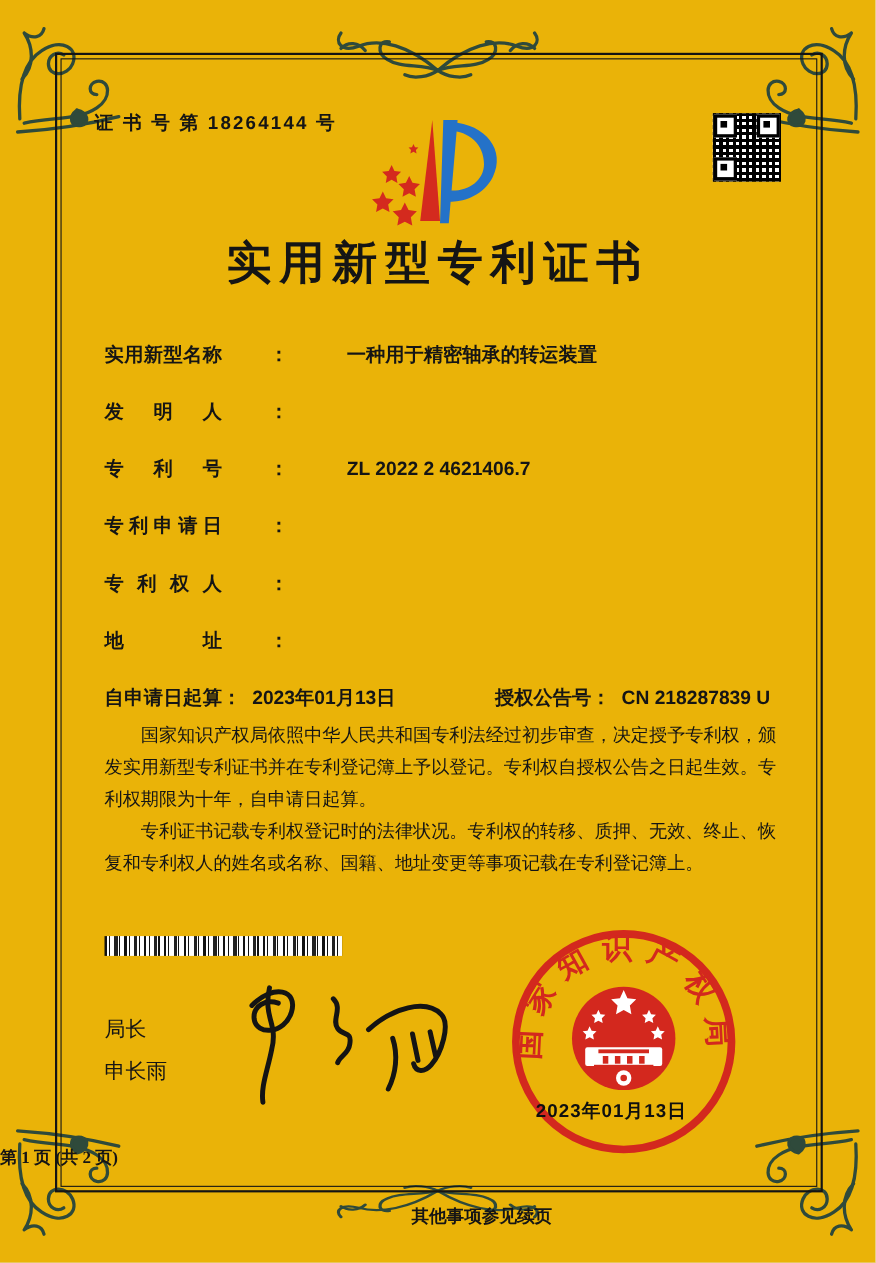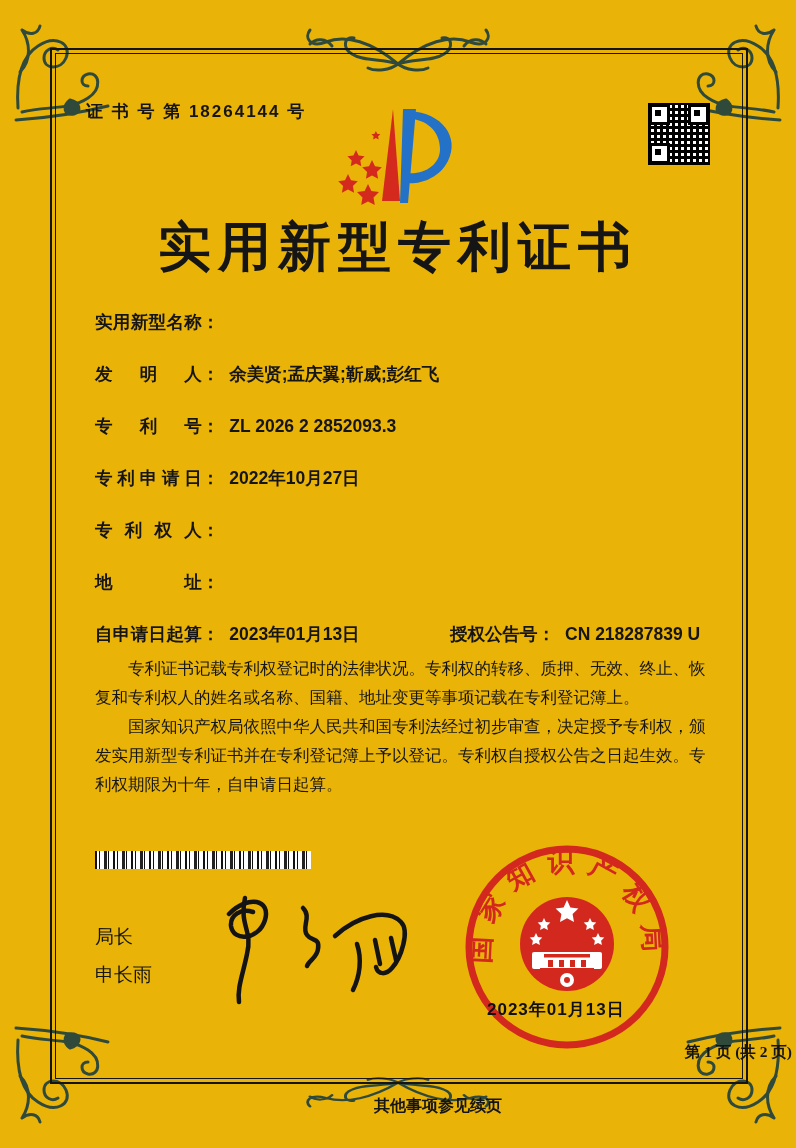--- a/index.html
+++ b/index.html
@@ -10,41 +10,41 @@
   .frame-inner{position:absolute;left:3px;top:3px;right:3px;bottom:3px;border:1px solid #141414;}
   .cert-no{position:absolute;left:86px;top:100px;font-size:17px;font-weight:600;letter-spacing:2px;}
   .qr{position:absolute;left:648px;top:103px;width:62px;height:62px;background:
       repeating-linear-gradient(0deg,#000 0 3px,rgba(255,255,255,0) 3px 6px),
       repeating-linear-gradient(90deg,#000 0 3px,#fff 3px 6px);}
   .fp{position:absolute;width:15px;height:15px;background:#fff;border:3px solid #000;}
   .fp::after{content:"";position:absolute;left:3px;top:3px;width:6px;height:6px;background:#000;}
   .fp.tl{left:1px;top:1px}.fp.tr{right:1px;top:1px}.fp.bl{left:1px;bottom:1px}
   .logo{position:absolute;left:330px;top:103px;}
   .title{position:absolute;left:0;top:212px;width:796px;text-align:center;
-         font-family:"Liberation Serif","DejaVu Serif",serif;font-size:53px;font-weight:700;letter-spacing:7px;}
+         font-family:"Liberation Serif","DejaVu Serif",serif;font-size:41px;font-weight:700;letter-spacing:7px;}
   .fields{position:absolute;left:95px;top:310px;width:620px;font-size:17.5px;font-weight:700;}
-  .frow{display:flex;margin-bottom:27px;line-height:25px;}
+  .frow{display:flex;margin-bottom:27px;line-height:25px;gap:43px;}
   .flabel{display:inline-block;width:6.1em;text-align:justify;text-align-last:justify;flex:0 0 auto;}
   .fcolon{flex:0 0 auto;margin-right:10px;}
   .fvalue{flex:1 1 auto;}
   .grant-row{display:flex;margin-top:1px;line-height:25px;}
   .grant-left{display:flex;width:355px;}
   .grant-right{display:flex;justify-content:center;}
   .paras{position:absolute;left:95px;top:655px;width:620px;
          font-family:"Liberation Serif","DejaVu Serif",serif;font-size:16.5px;line-height:1.75;font-weight:500;}
   .para{text-indent:2em;margin:0;}
   .barcode{position:absolute;left:95px;top:851px;width:216px;height:18px;background:
      repeating-linear-gradient(90deg,#111 0 2px,#fff 2px 4px,#111 4px 5px,#fff 5px 9px,
      #222 9px 12px,#fff 12px 13px,#111 13px 14px,#fff 14px 18px);}
   .sig-block{position:absolute;left:95px;top:918px;font-size:19px;font-weight:400;line-height:38px;}
   .sig-script{position:absolute;left:205px;top:882px;}
   .seal{position:absolute;left:460px;top:840px;width:214px;height:214px;}
   .seal-date{position:absolute;left:487px;top:998px;width:180px;font-size:17px;font-weight:700;
              letter-spacing:1px;color:#101010;z-index:3;}
-  .page-num{position:absolute;left:0;top:1042px;width:792px;text-align:right;
+  .page-num{position:absolute;left:0;top:1042px;width:792px;text-align:left;
             font-family:"Liberation Serif","DejaVu Serif",serif;font-size:15.5px;font-weight:600;}
   .cont-note{position:absolute;left:0;top:1096px;width:796px;text-align:center;
              font-family:"Liberation Serif","DejaVu Serif",serif;font-size:16px;font-weight:600;padding-left:40px;}
 </style>
 </head>
 <body>
 
 <div class="page">
 
   <svg class="ornaments" width="796" height="1148" viewBox="0 0 796 1148" aria-hidden="true">
@@ -100,35 +100,34 @@
       <path d="M73,6 L86,6 L78,100 L70,100 Z M80,8 C112,10 130,34 118,58 C109,76 88,82 76,80 L77,70 C94,72 110,62 110,46 C110,28 96,16 79,16 Z"></path>
     </g>
   </svg>
 
   <div class="title">实用新型专利证书</div>
 
   <div class="fields">
     <div class="frow">
       <span class="flabel">实用新型名称</span>
       <span class="fcolon">：</span>
+      <span class="fvalue">一种用于精密轴承的转运装置</span>
     </div>
     <div class="frow">
       <span class="flabel">发明人</span>
       <span class="fcolon">：</span>
-      <span class="fvalue">余美贤;孟庆翼;靳威;彭红飞</span>
     </div>
     <div class="frow">
       <span class="flabel">专利号</span>
       <span class="fcolon">：</span>
-      <span class="fvalue">ZL 2026 2 2852093.3</span>
+      <span class="fvalue">ZL 2022 2 4621406.7</span>
     </div>
     <div class="frow">
       <span class="flabel">专利申请日</span>
       <span class="fcolon">：</span>
-      <span class="fvalue">2022年10月27日</span>
     </div>
     <div class="frow">
       <span class="flabel">专利权人</span>
       <span class="fcolon">：</span>
     </div>
     <div class="frow">
       <span class="flabel">地址</span>
       <span class="fcolon">：</span>
     </div>
     <div class="grant-row">
@@ -139,22 +138,22 @@
       </div>
       <div class="grant-right">
         <span>授权公告号</span>
         <span class="fcolon">：</span>
         <span>CN 218287839 U</span>
       </div>
     </div>
   </div>
 
   <div class="paras">
+    <p class="para">国家知识产权局依照中华人民共和国专利法经过初步审查，决定授予专利权，颁发实用新型专利证书并在专利登记簿上予以登记。专利权自授权公告之日起生效。专利权期限为十年，自申请日起算。</p>
     <p class="para">专利证书记载专利权登记时的法律状况。专利权的转移、质押、无效、终止、恢复和专利权人的姓名或名称、国籍、地址变更等事项记载在专利登记簿上。</p>
-    <p class="para">国家知识产权局依照中华人民共和国专利法经过初步审查，决定授予专利权，颁发实用新型专利证书并在专利登记簿上予以登记。专利权自授权公告之日起生效。专利权期限为十年，自申请日起算。</p>
   </div>
 
   <div class="barcode"></div>
 
   <div class="sig-block">
     <div>局长</div>
     <div>申长雨</div>
   </div>
 
   <svg class="sig-script" width="215" height="125" viewBox="0 0 215 125" aria-hidden="true">

